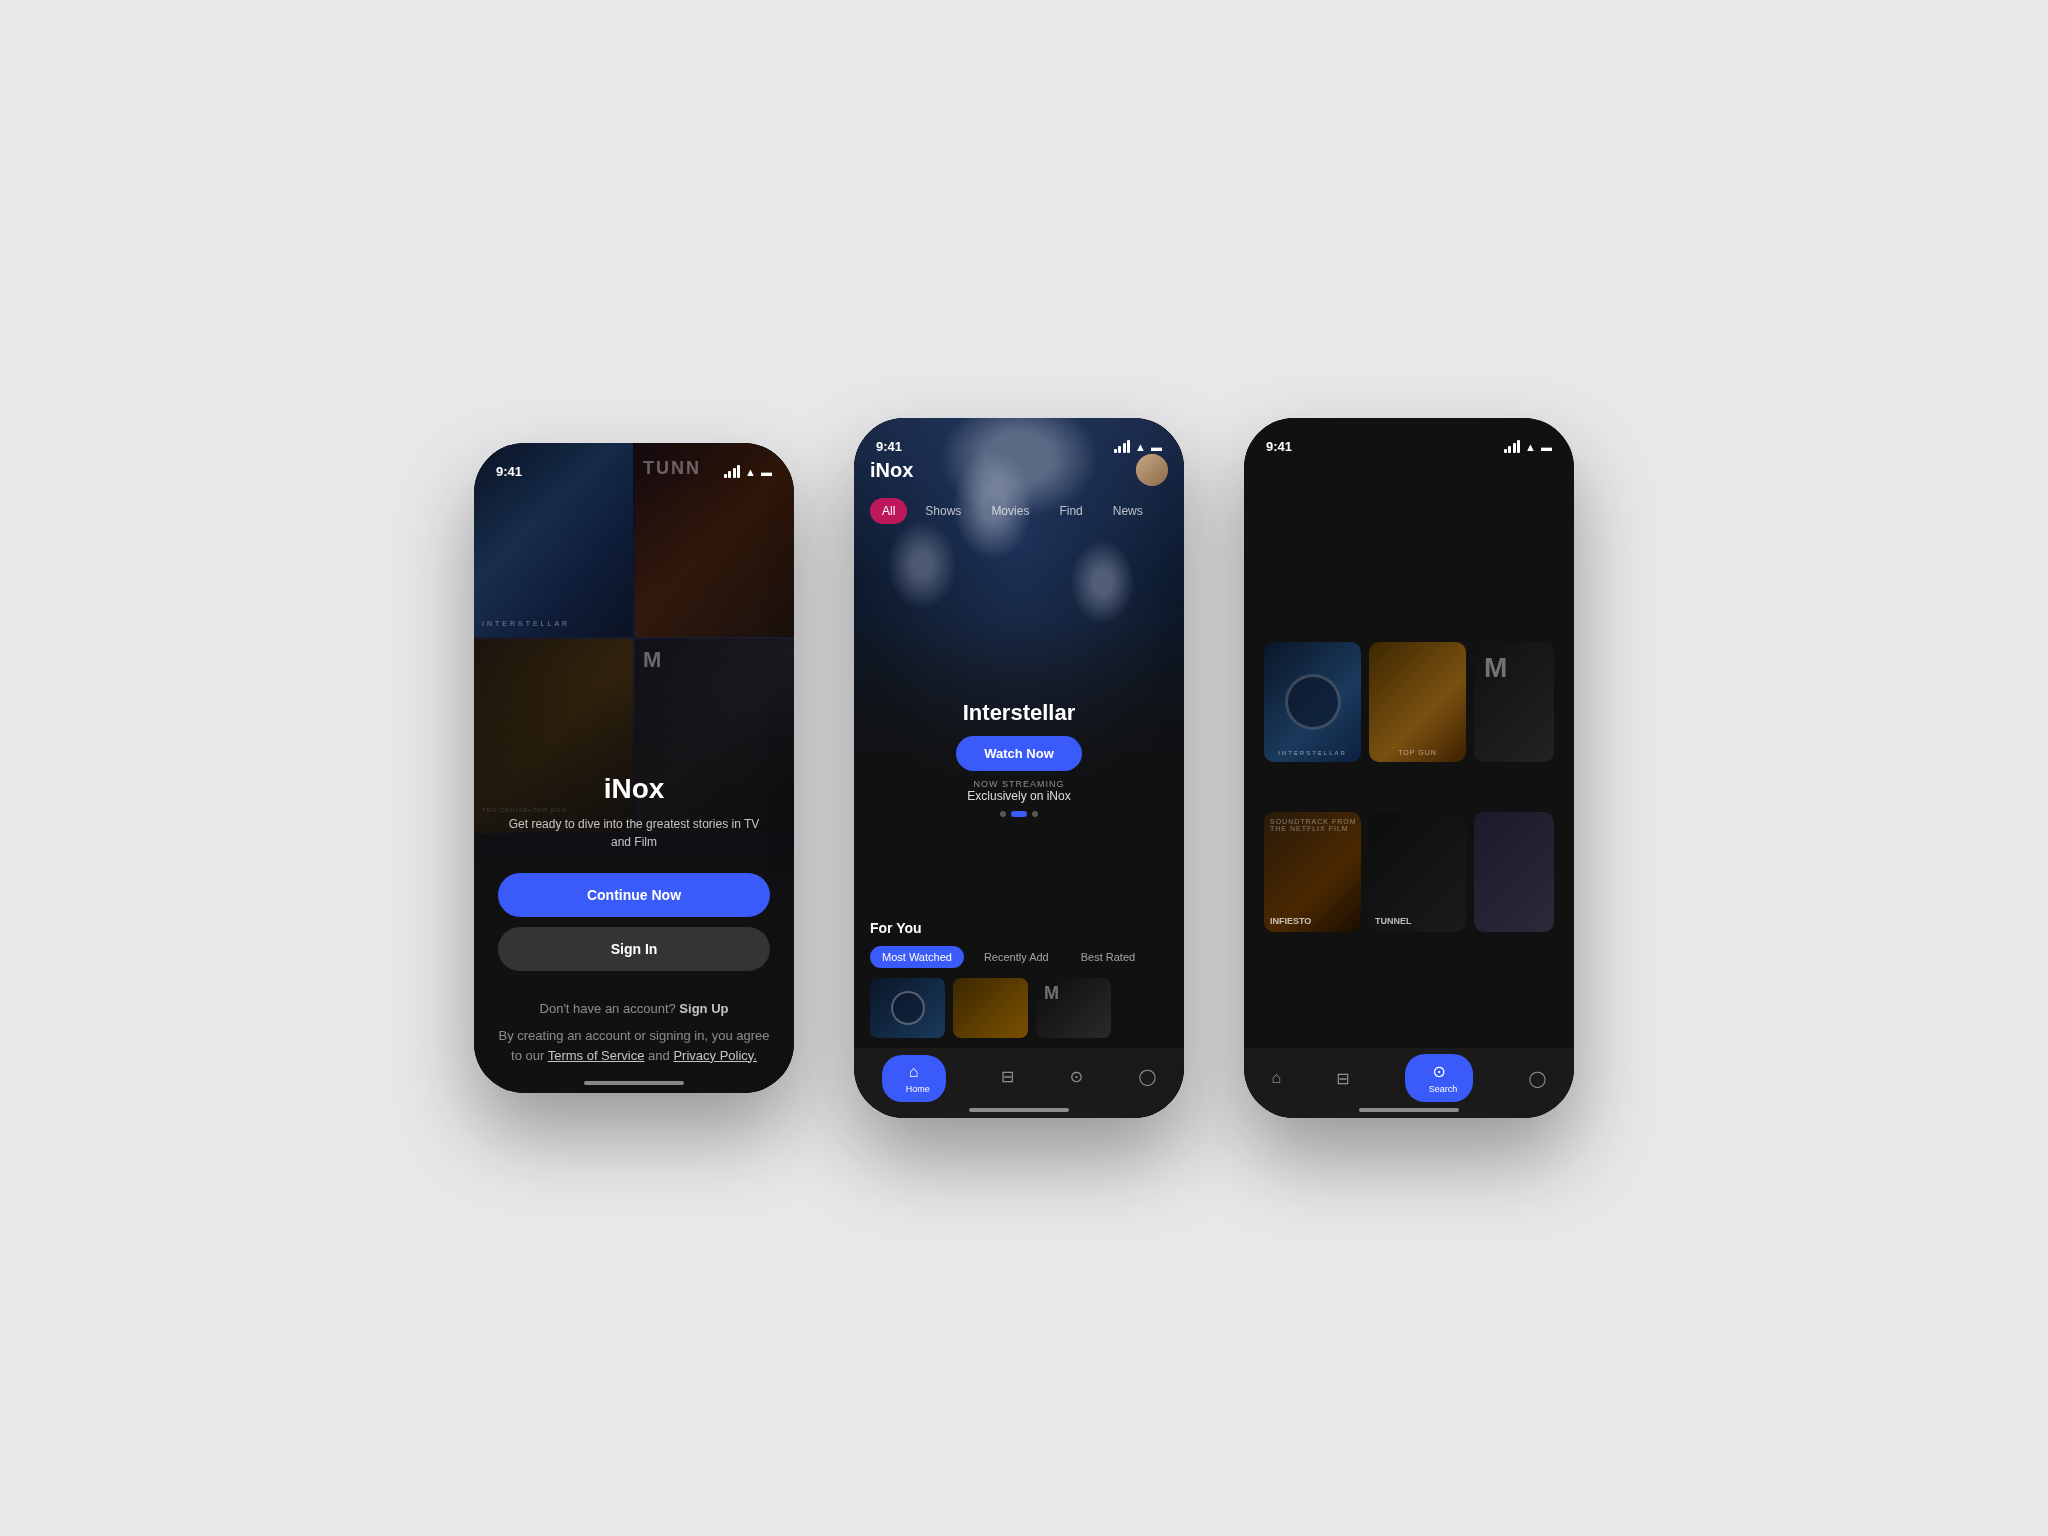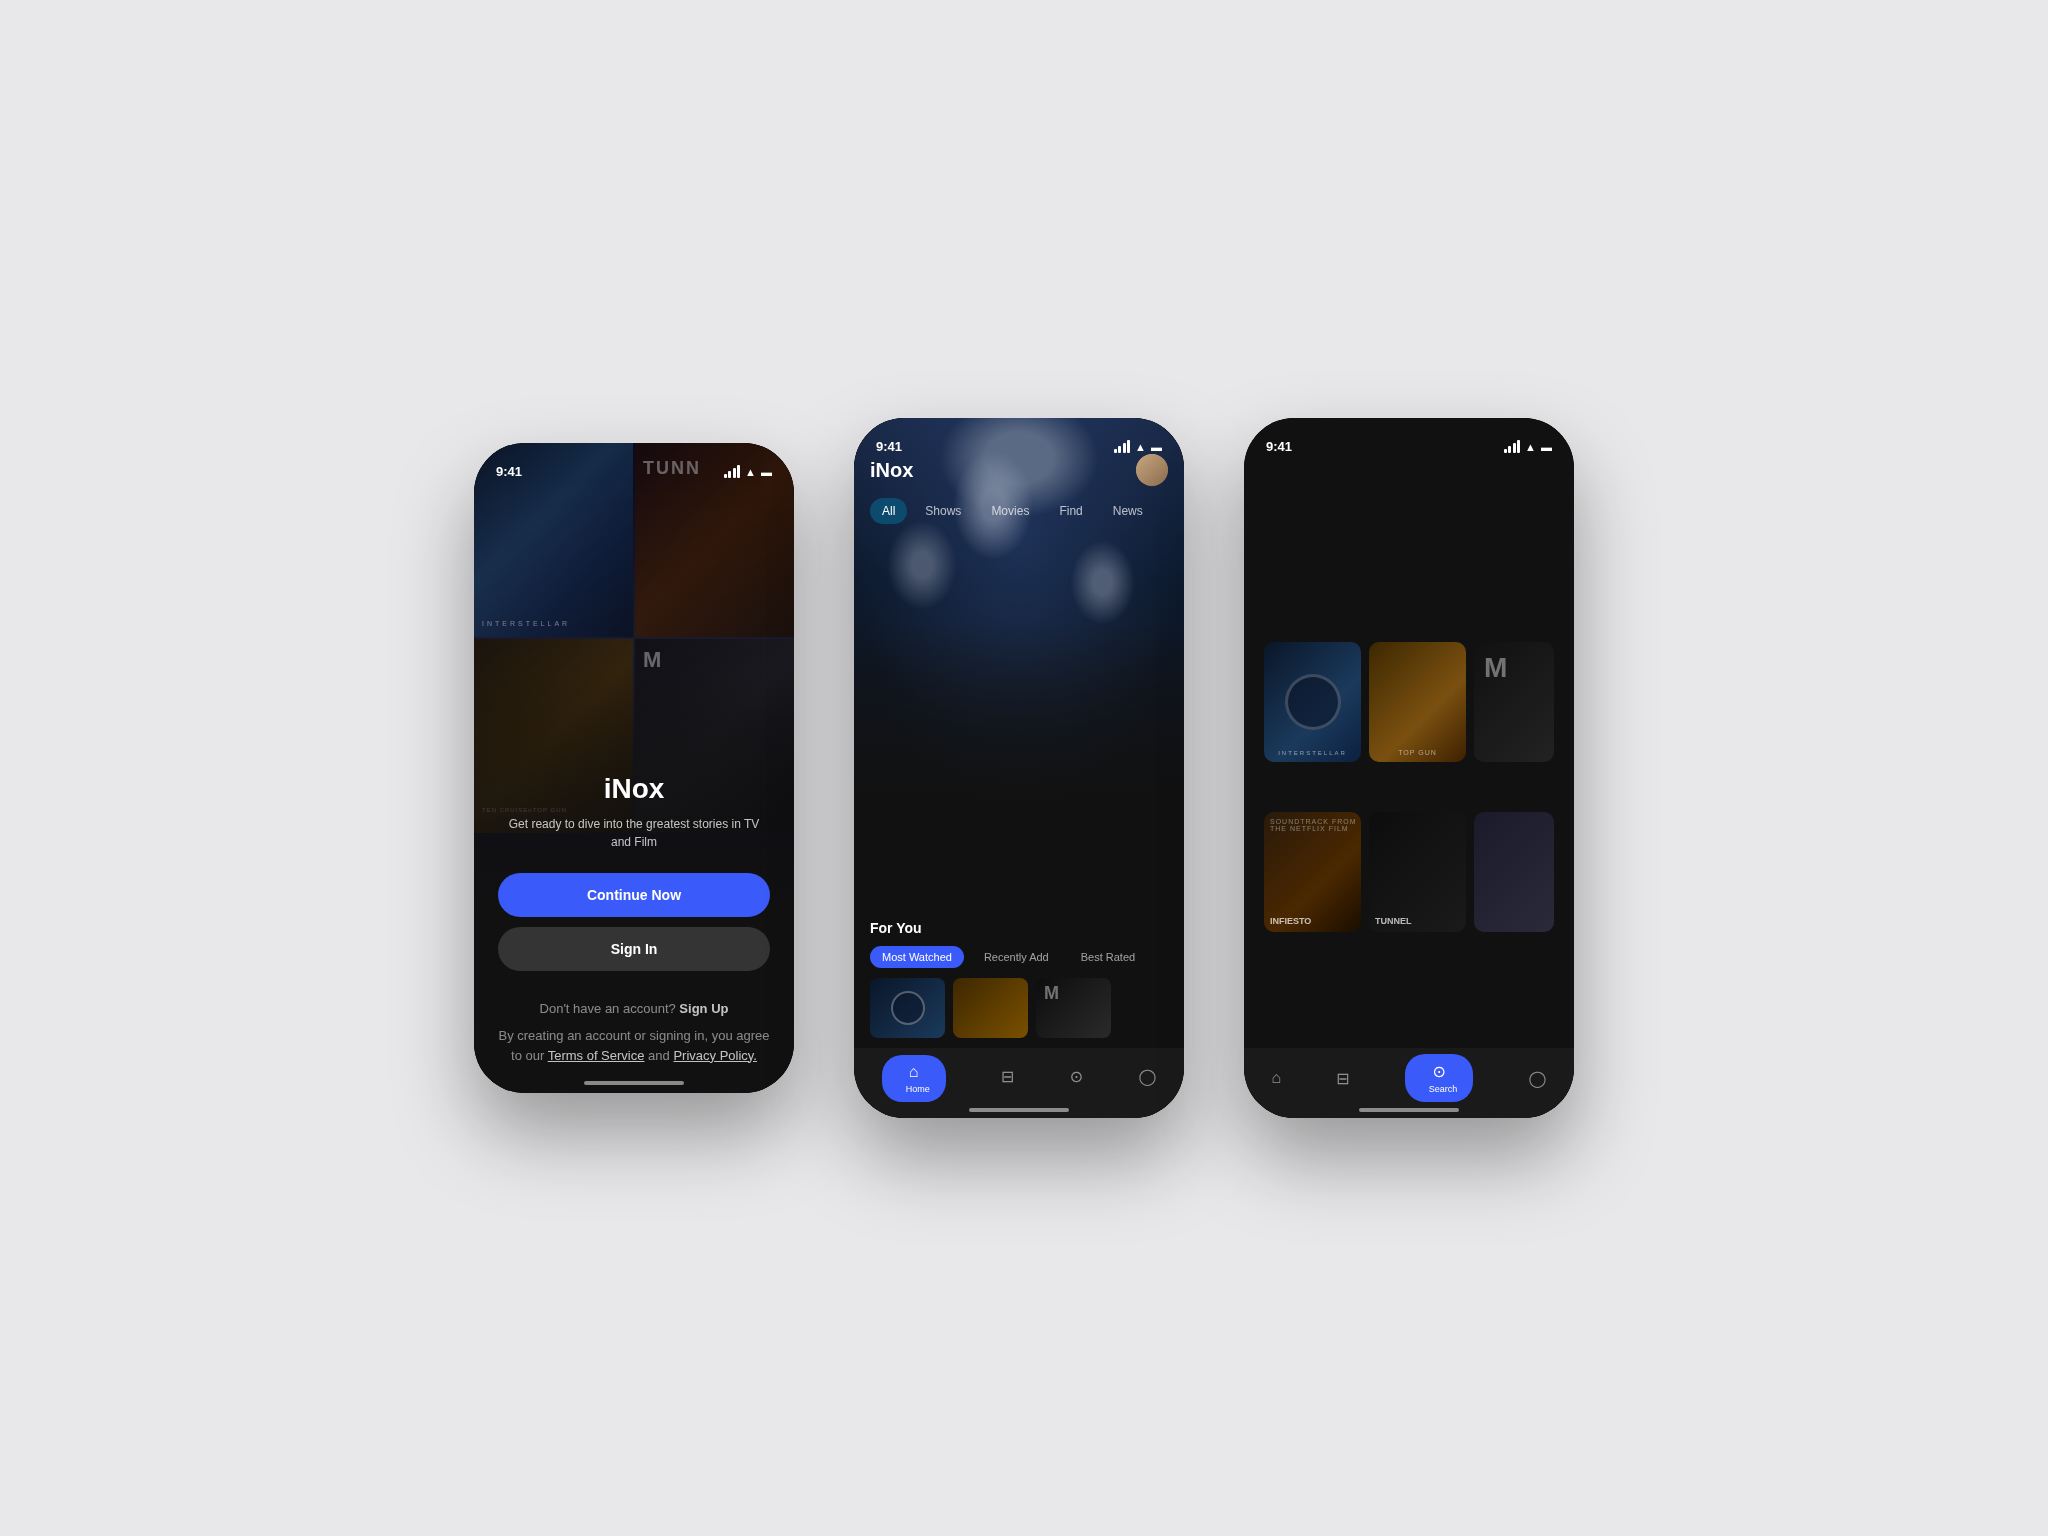--- a/index.html
+++ b/index.html
@@ -297,21 +297,21 @@
     }
     .browse-tab {
       padding: 6px 12px;
       border-radius: 20px;
       font-size: 12px;
       font-weight: 500;
       color: rgba(255,255,255,0.7);
       cursor: pointer;
     }
     .browse-tab.active {
-      background: #0c4a6e;
+      background: #be185d;
       color: #fff;
     }
     .hero-movie-title {
       color: #fff;
       font-size: 22px;
       font-weight: 700;
       margin-bottom: 10px;
     }
     .btn-watch-now {
       display: inline-block;
@@ -734,20 +734,31 @@
       </div>
 
       <div class="browse-tabs" style="position:absolute;top:80px;left:0;right:0;z-index:20">
         <div class="browse-tab active">All</div>
         <div class="browse-tab">Shows</div>
         <div class="browse-tab">Movies</div>
         <div class="browse-tab">Find</div>
         <div class="browse-tab">News</div>
       </div>
 
+      <div style="position:absolute;bottom:43%;left:0;right:0;text-align:center;z-index:20">
+        <div class="hero-movie-title">Interstellar</div>
+        <button class="btn-watch-now">Watch Now</button>
+        <div class="hero-streaming-label">NOW STREAMING</div>
+        <div class="hero-streaming-platform">Exclusively on iNox</div>
+        <div class="hero-dots">
+          <div class="hero-dot"></div>
+          <div class="hero-dot active"></div>
+          <div class="hero-dot"></div>
+        </div>
+      </div>
 
       <div class="browse-section">
         <div class="section-title">For You</div>
         <div class="filter-tabs">
           <div class="filter-tab active">Most Watched</div>
           <div class="filter-tab">Recently Add</div>
           <div class="filter-tab">Best Rated</div>
         </div>
         <div class="movie-row">
           <div class="movie-thumb thumb-interstellar"></div>

